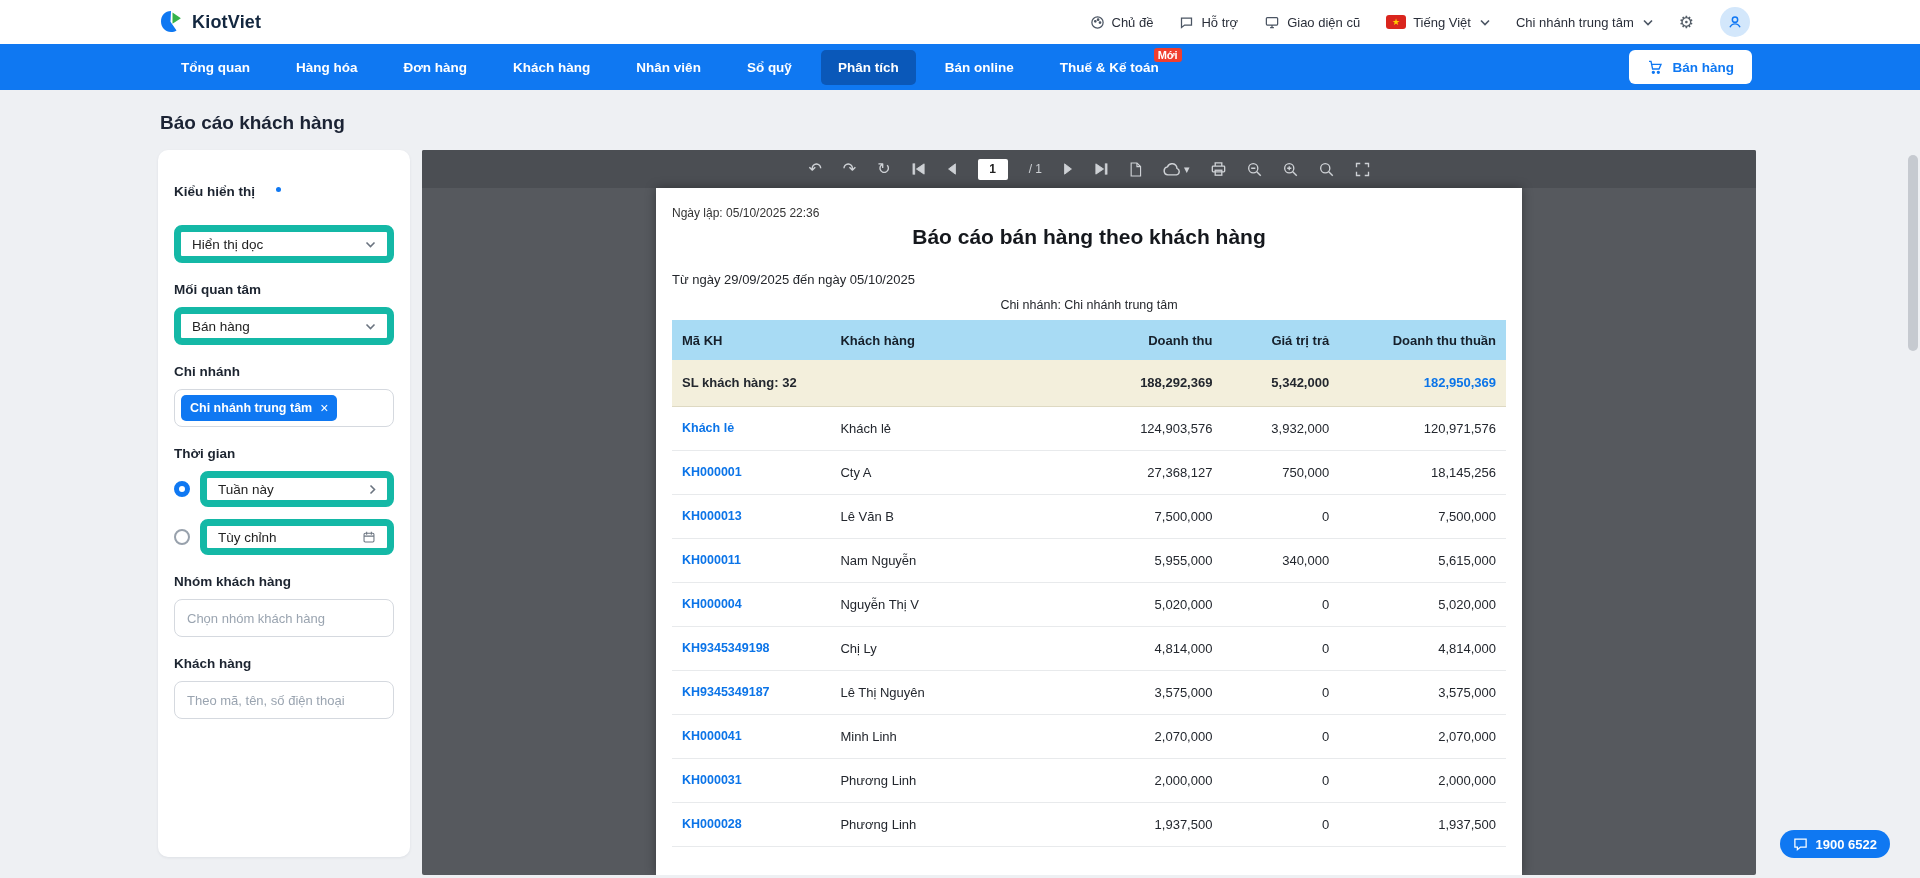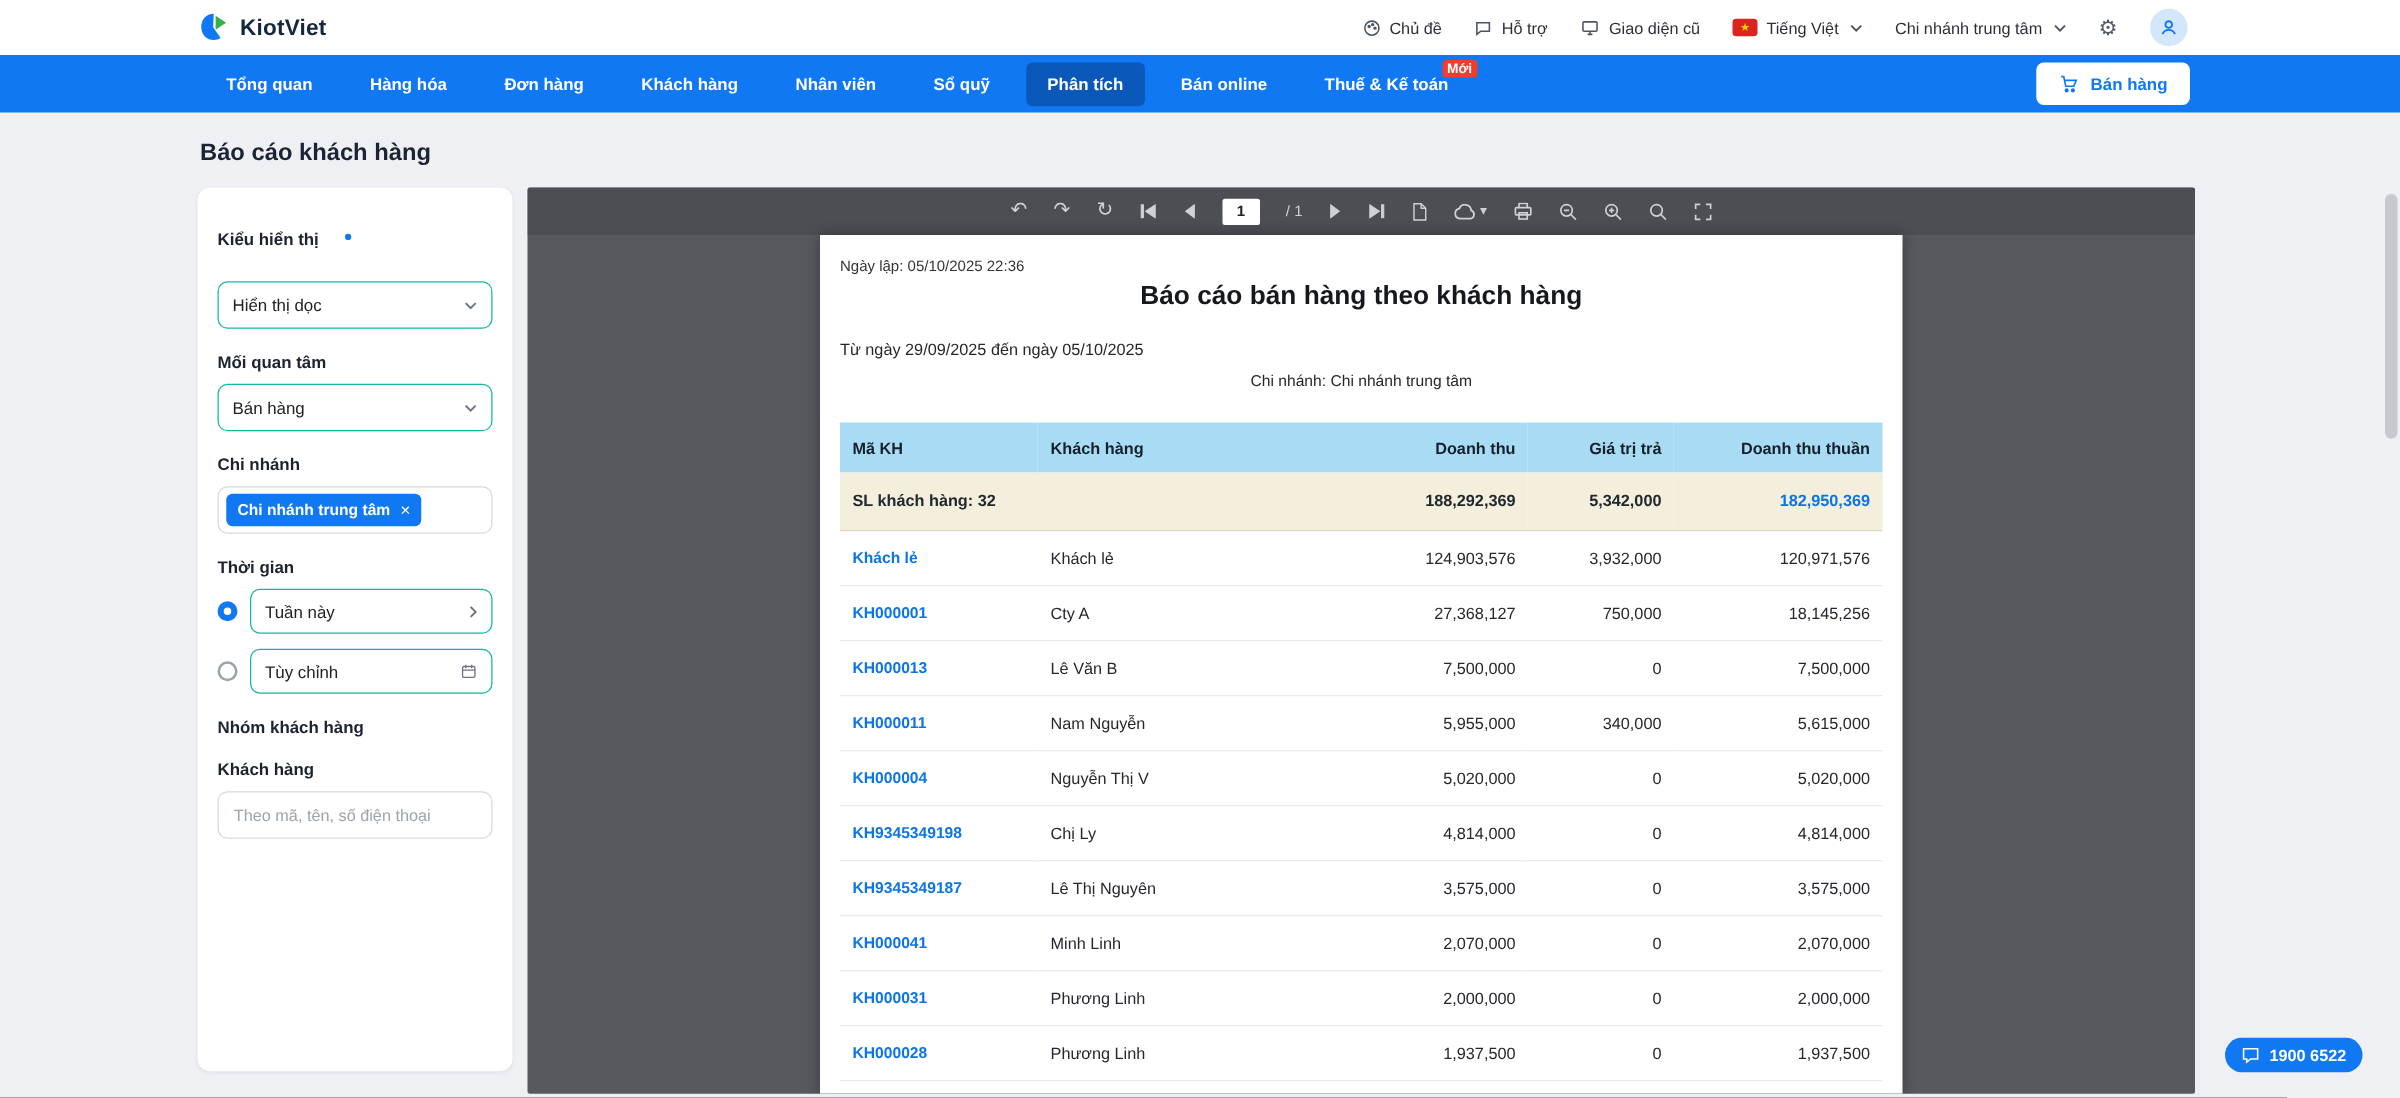--- a/index.html
+++ b/index.html
@@ -34,21 +34,21 @@
   
   .sidebar { width:252px; min-width:252px; height:707px; background:#fff; border-radius:10px; padding:16px; box-shadow:0 1px 3px rgba(20,30,50,.07); }
   .export-btn { width:100%; height:38px; border:1px solid #d5d9df; border-radius:8px; background:#fff; display:flex; align-items:center; gap:9px; padding:0 12px; font-size:13.5px; color:#222; cursor:pointer; font-family:inherit; }
   .flabel { font-weight:bold; font-size:13.5px; color:#1c2430; margin:19px 0 10px; display:flex; align-items:flex-start; gap:21px; }
   .flabel:first-of-type { margin-top:18px; }
   .info-dot { width:5px; height:5px; border-radius:50%; background:#0f78f2; margin-top:3px; }
   .pill-row { display:flex; gap:10px; }
   .pill { height:32px; padding:0 16px; border-radius:16px; font-size:13.5px; display:flex; align-items:center; cursor:pointer; font-family:inherit; }
   .pill.off { background:#fff; border:1px solid #ccd3da; color:#5f6a76; }
   .pill.on { background:#0f78f2; border:1px solid #0f78f2; color:#fff; font-weight:bold; }
-  .select, .time-box { border:1px solid #14b8a6; border-radius:8px; background:#fff; display:flex; align-items:center; justify-content:space-between; padding:0 11px; font-size:13.5px; color:#222; cursor:pointer; }
+  .select, .time-box { border:7px solid #14b8a6; border-radius:8px; background:#fff; display:flex; align-items:center; justify-content:space-between; padding:0 11px; font-size:13.5px; color:#222; cursor:pointer; }
   .select { width:100%; height:38px; margin-top:26px; }
   .select.tight { margin-top:0; }
   .chev { color:#6b7480; }
   .tag-box { width:100%; min-height:38px; border:1px solid #d5d9df; border-radius:8px; padding:5px 6px; display:flex; background:#fff; }
   .tag { background:#0f78f2; color:#fff; border-radius:5px; height:26px; display:flex; align-items:center; gap:8px; padding:0 9px; font-size:12.5px; font-weight:bold; }
   .tag .x { cursor:pointer; font-weight:normal; font-size:14px; line-height:1; }
   .time-row { display:flex; align-items:center; gap:10px; margin-bottom:12px; }
   .radio { width:16px; height:16px; min-width:16px; border-radius:50%; background:#fff; cursor:pointer; }
   .radio.on { border:5px solid #0f78f2; }
   .radio.off { border:2px solid #98a1ac; }
@@ -63,21 +63,21 @@
   .tbtn svg { stroke:currentColor; }
   .page-input { width:30px; height:21px; border:none; border-radius:2px; background:#fff; text-align:center; font-size:12px; font-weight:bold; color:#222; font-family:inherit; }
   .page-total { color:#ced1d5; font-size:12px; }
 
   .report-page { width:866px; height:calc(100% - 38px); margin:0 auto; background:#fff; padding:18px 16px; box-shadow:0 0 10px rgba(0,0,0,.35); }
   .created { font-size:12px; color:#333; }
   .report-title { text-align:center; font-size:21px; font-weight:bold; color:#15181d; margin-top:5px; }
   .report-range { text-align:left; font-size:13px; color:#24272c; margin-top:23px; }
   .report-branch { text-align:center; font-size:12.5px; color:#24272c; margin-top:11px; }
 
-  table { width:100%; border-collapse:collapse; margin-top:26px; font-size:13px; color:#23272e; }
+  table { width:100%; border-collapse:collapse; margin-top:8px; font-size:13px; color:#23272e; }
   thead th { background:#a8dbf4; height:40px; font-size:13px; padding:0 10px; color:#16202b; text-align:left; }
   thead th.num { text-align:right; }
   td { height:44px; border-bottom:1px solid #e8eaec; padding:0 10px; }
   td.num { text-align:right; }
   .code { color:#0b74e8; font-weight:bold; font-size:12.5px; }
   tr.summary td { background:#f3efdc; font-weight:bold; border-bottom:1px solid #ded9c2; height:46px; }
   tr.summary td.netv { color:#0b74e8; }
 
   
   .scroll-thumb { position:fixed; right:2px; top:155px; width:10px; height:196px; background:#c6cad0; border-radius:5px; cursor:pointer; }
@@ -223,20 +223,21 @@
           <svg width="14" height="14" viewBox="0 0 24 24" fill="none" stroke="#6b7480" stroke-width="1.8">
               <rect x="3.5" y="5.5" width="17" height="15" rx="2"></rect>
               <path d="M3.5 10.5h17M8 3v5M16 3v5"></path>
             </svg>
         </div>
       </div>
 
       <div class="flabel">
           <span>Nhóm khách hàng</span>
         </div>
+      <input class="text-input" placeholder="Chọn nhóm khách hàng" style="">
 
       <div class="flabel">
           <span>Khách hàng</span>
         </div>
       <input class="text-input" placeholder="Theo mã, tên, số điện thoại" style="">
     </aside>
 
     <section class="viewer">
       <div class="toolbar">
         <button class="tbtn">↶</button>

